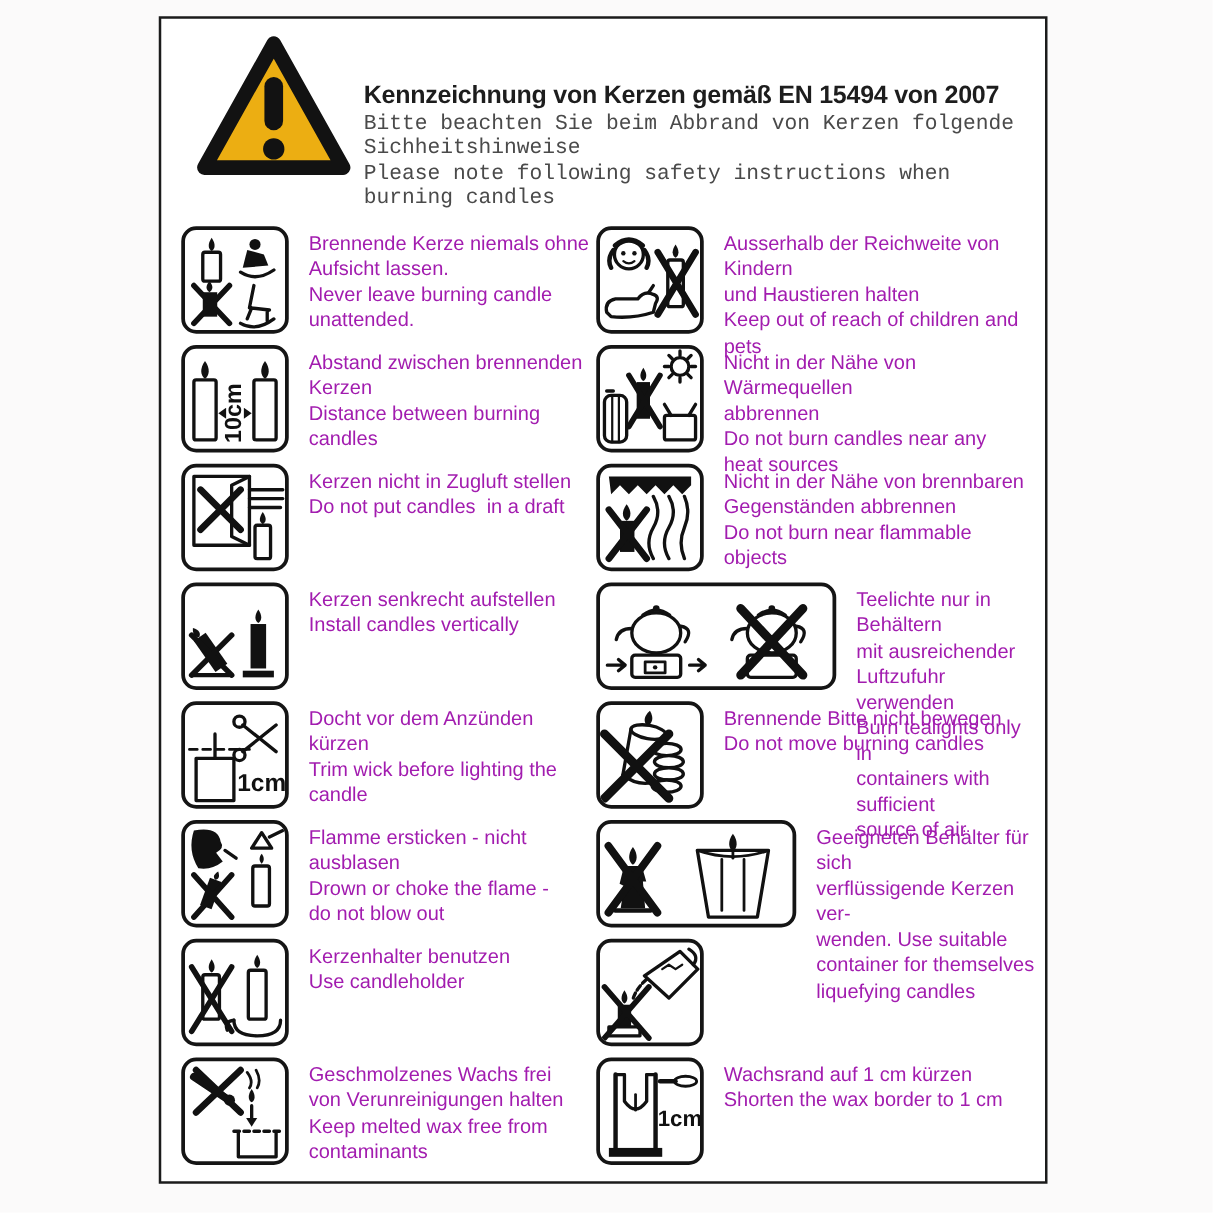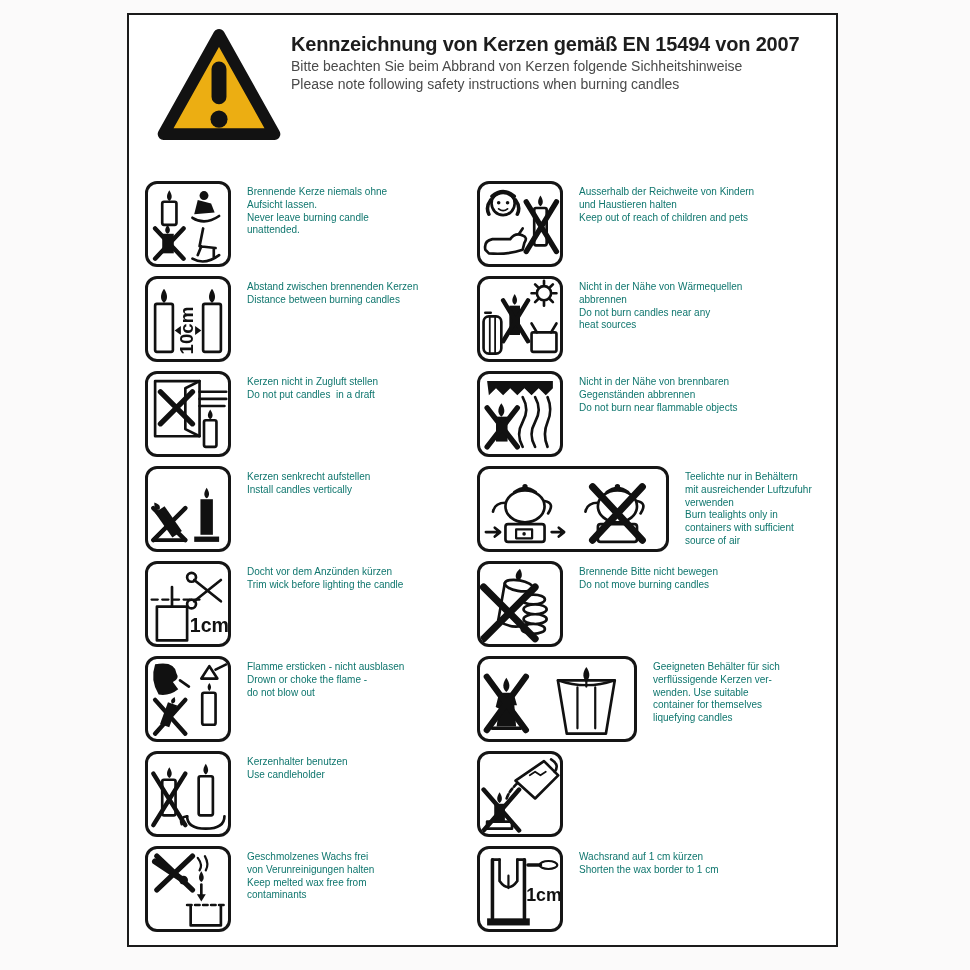--- a/index.html
+++ b/index.html
@@ -8,38 +8,38 @@
     background:#fbfafa;
     font-family:"Liberation Sans", sans-serif;
     color:#3a3a3a;
   }
   .label-panel{
     position:absolute;left:127px;top:13px;width:711px;height:934px;
     background:#ffffff;border:2px solid #1b1b1b;box-sizing:border-box;
   }
   .header{position:absolute;left:26px;top:10px;display:flex;}
   .warn-tri{width:128px;height:120px;flex:0 0 auto;margin-right:8px;}
-  .titles{padding-top:8px;}
+  .titles{padding-top:8px;margin-top:32px;}
   .title{font-size:20px;font-weight:bold;color:#1d1d1d;letter-spacing:-0.2px;}
-  .subtitle{font-size:14px;color:#4a4a4a;margin-top:2px;}
+  .subtitle{font-size:17px;color:#4a4a4a;margin-top:2px;font-family:Liberation Mono, monospace;}
   .title.en{margin-top:22px;}
   .col{position:absolute;top:166px;}
   .col.left{left:16px;width:332px;}
   .col.right{left:348px;width:352px;}
   .item{display:flex;gap:16px;height:95px;align-items:flex-start;}
   .icon-box{
     flex:0 0 auto;width:86px;height:86px;box-sizing:border-box;
     border:3px solid #151515;border-radius:12px;background:#fff;
     display:flex;align-items:center;justify-content:center;overflow:hidden;
   }
   .icon-box.w192{width:192px;}
   .icon-box.w160{width:160px;}
   .icon-box svg{width:100%;height:100%;display:block;}
   .item-text{
-    font-size:10px;line-height:1.28;color:#0f766e;
+    font-size:16px;line-height:1.28;color:#a21caf;
     white-space:pre-wrap;padding-top:5px;
   }
   svg .s{stroke:#111;fill:none;stroke-linecap:round;stroke-linejoin:round;}
   svg .f{fill:#111;stroke:none;}
   svg text{font-family:"Liberation Sans", sans-serif;fill:#111;}
 </style>
 </head>
 <body>
 
 <div class="label-panel">

